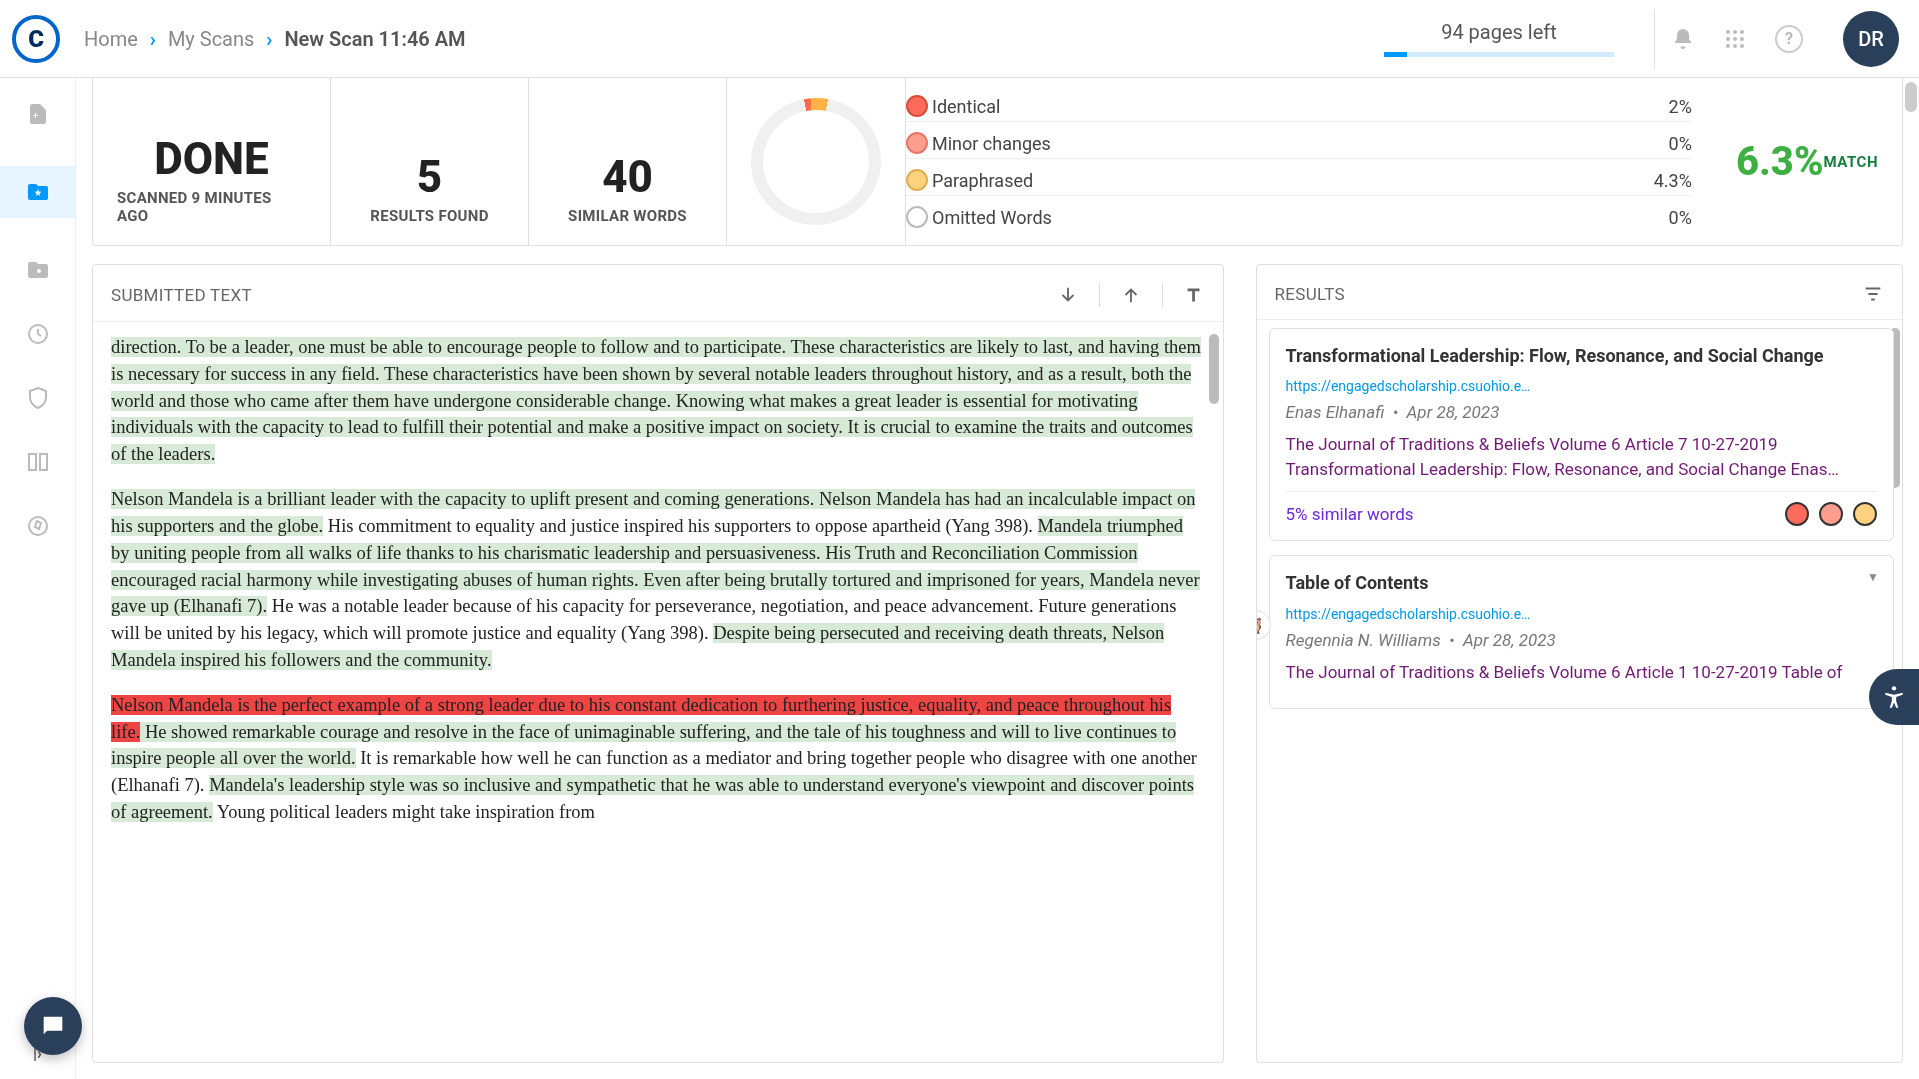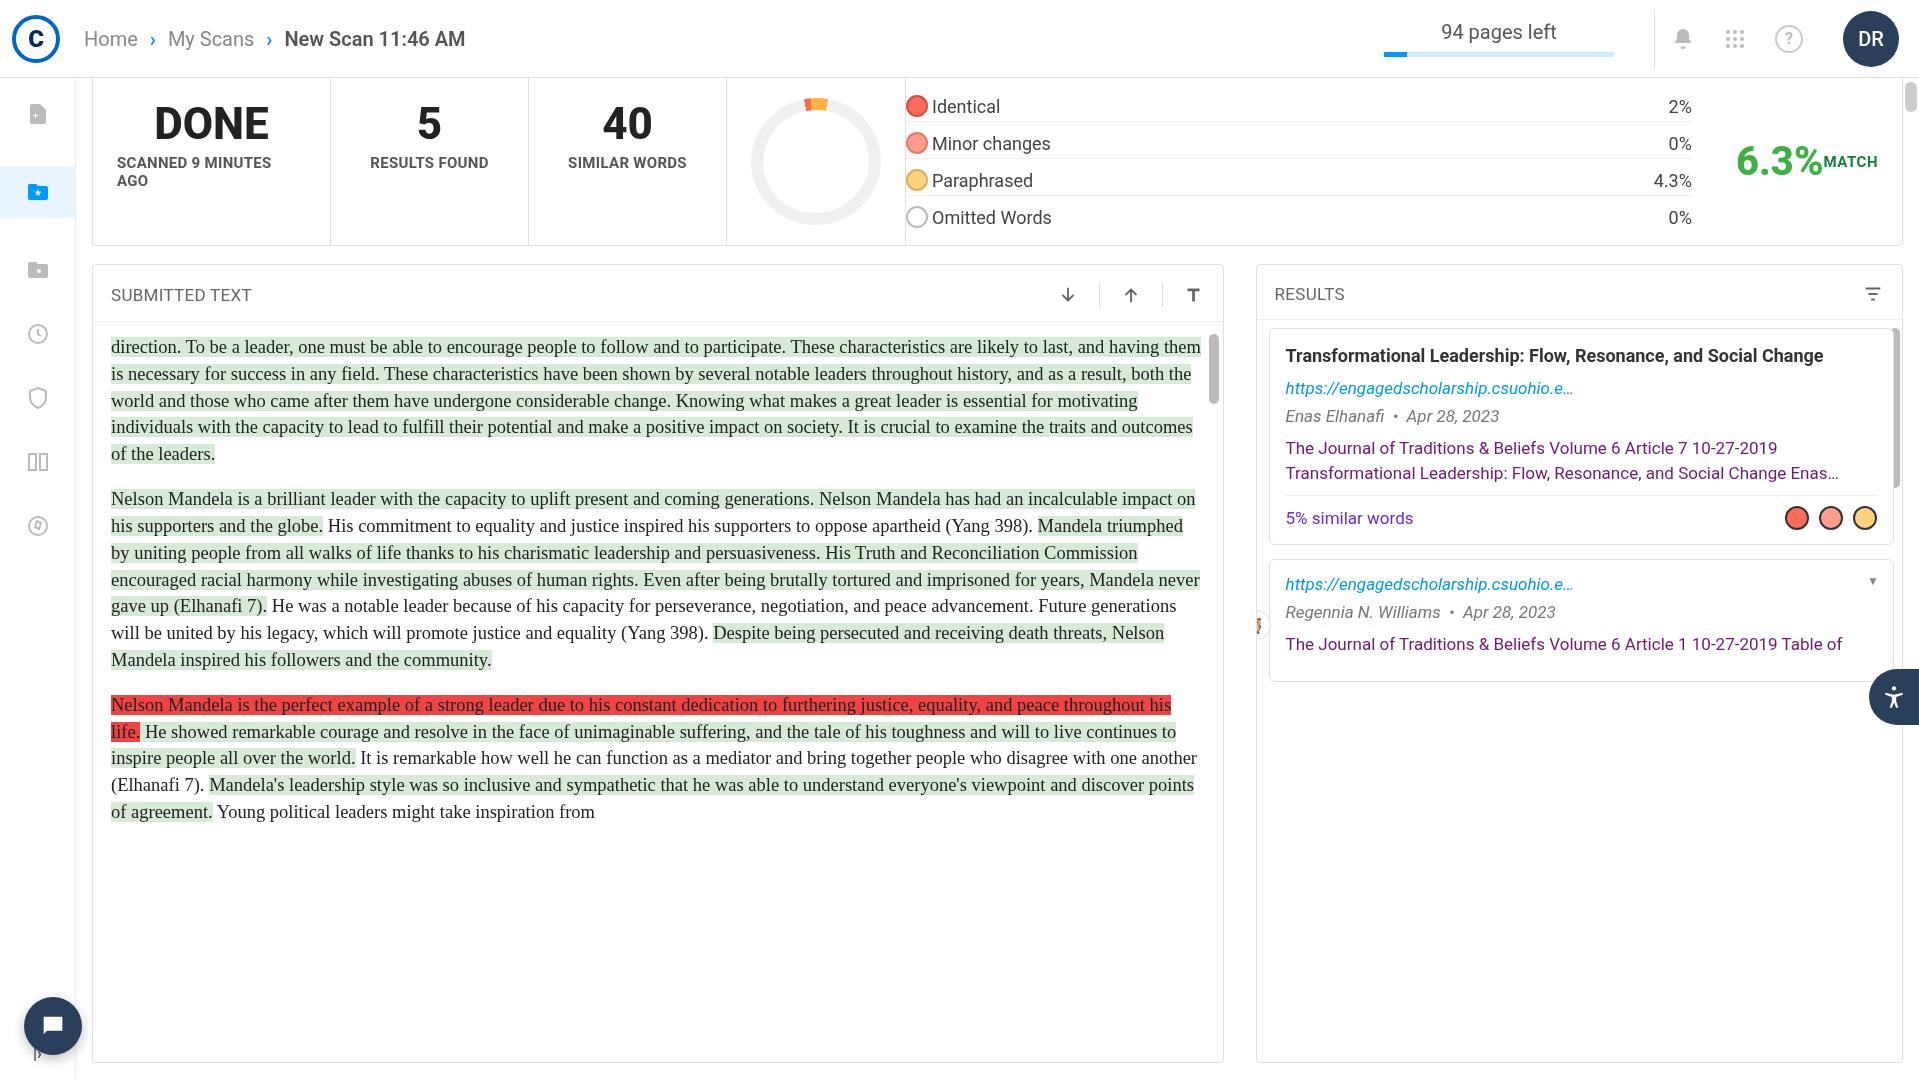--- a/index.html
+++ b/index.html
@@ -24,21 +24,21 @@
 .shell { display: flex; height: calc(100vh - 78px); }
 .sidebar { width: 76px; background: #fff; border-right: 1px solid #eee; display: flex; flex-direction: column; align-items: center; padding-top: 24px; gap: 40px; position: relative; }
 .side-icon { width: 24px; height: 24px; color: #bbb; display:flex; align-items:center; justify-content:center;}
 .side-icon.active { color: #0099ff; }
 .side-active-bg { background: #e8f4ff; width: 100%; display: flex; justify-content: center; padding: 14px 0; }
 .side-expand { position: absolute; bottom: 16px; color: #555; font-weight: bold; }
 
 .main { flex: 1; padding: 0 16px 16px 16px; overflow-y: auto; background: #fff; display: flex; flex-direction: column; }
 
 .stats-row { display: flex; border: 1px solid #e0e0e0; border-top: none; border-radius: 0 0 4px 4px; background: #fff; height: 168px; }
-.stat-cell { border-right: 1px solid #e0e0e0; display: flex; flex-direction: column; align-items: center; justify-content: flex-start; padding: 20px 24px; }
+.stat-cell { border-right: 1px solid #e0e0e0; display: flex; flex-direction: column; align-items: center; justify-content: flex-end; padding: 20px 24px; }
 .stat-cell:last-child { border-right: none; }
 .stat-big { font-size: 44px; font-weight: 800; color: #222; }
 .stat-sub { font-size: 15px; font-weight: 700; color: #555; letter-spacing: 0.3px; margin-top: 4px; }
 .pie-cell { flex: 0 0 160px; display: flex; align-items: center; justify-content: center; }
 .pie { width: 130px; height: 130px; border-radius: 50%; background: conic-gradient(#ff6b4a 0 6deg, #ffb347 6deg 22deg, #f0f0f0 22deg 360deg); transform: rotate(-11deg); position: relative; }
 .pie::after { content: ''; position: absolute; inset: 12px; border-radius: 50%; background: #fff; }
 .legend-cell { flex: 1; padding: 8px 20px 8px 0; display: flex; flex-direction: column; justify-content: center; gap: 6px; }
 .legend-row { display: flex; align-items: center; gap: 4px; padding: 4px 0; border-bottom: 1px solid #eee; }
 .legend-row:last-child { border-bottom: none; }
 .legend-dot { width: 22px; height: 22px; border-radius: 50%; border: 2px solid; }
@@ -64,21 +64,21 @@
 
 .text-body { flex: 1; overflow-y: auto; padding: 12px 18px; font-family: Georgia, serif; font-size: 18.5px; line-height: 1.45; color: #222; position: relative; }
 .text-body p { margin-bottom: 18px; }
 .hl-green { background: #d7ead7; }
 .hl-orange { background: #ef4444; }
 .text-scroll { position: absolute; right: 4px; top: 12px; width: 10px; height: 70px; background: #bbb; border-radius: 5px; }
 
 .results-body { flex: 1; overflow-y: auto; padding: 8px 8px 8px 12px; position: relative; }
 .result-card { border: 1px solid #e0e0e0; border-radius: 6px; padding: 14px 16px; margin-bottom: 14px; background: #fff; position: relative; }
 .result-title { font-size: 18px; font-weight: 700; color: #333; margin-bottom: 10px; line-height: 1.4; }
-.result-link { color: #0099e6; font-style: italic; font-size: 17px; white-space: nowrap; overflow: hidden; text-overflow: ellipsis; display: block; margin-bottom: 8px; }
+.result-link { color: #0099e6; font-size: 14px; white-space: nowrap; overflow: hidden; text-overflow: ellipsis; display: block; margin-bottom: 8px; }
 .result-meta { color: #777; font-style: italic; font-size: 17px; margin-bottom: 10px; }
 .result-desc { color: #701a75; font-size: 17px; line-height: 1.45; margin-bottom: 10px; }
 .result-foot { display: flex; align-items: center; border-top: 1px solid #eee; padding-top: 10px; }
 .result-sim { color: #6d28d9; font-size: 17px; flex: 1; }
 .result-dots { display: flex; gap: 10px; }
 .rdot { width: 24px; height: 24px; border-radius: 50%; border: 2px solid; }
 .chev-down { position: absolute; right: 14px; top: 14px; color: #888; font-size: 12px; }
 .owl { position: absolute; left: -16px; top: 290px; width: 30px; height: 30px; background: #fff; border: 1px solid #ddd; border-radius: 50%; display: flex; align-items: center; justify-content: center; font-size: 16px; z-index: 5; }
 .res-scroll { position: absolute; right: 2px; top: 8px; width: 10px; height: 160px; background: #bbb; border-radius: 5px; }
 
@@ -284,20 +284,21 @@
               <div class="result-dots">
                 <div class="rdot dot-identical"></div>
                 <div class="rdot dot-minor"></div>
                 <div class="rdot dot-para"></div>
               </div>
             </div>
           </div>
 
           <div class="result-card">
             <span class="chev-down">▼</span>
+            <div class="result-title">Table of Contents</div>
             <a class="result-link">https://engagedscholarship.csuohio.e…</a>
             <div class="result-meta"><span>Regennia N. Williams</span> &nbsp;•&nbsp; <span>Apr 28, 2023</span></div>
             <div class="result-desc">The Journal of Traditions &amp; Beliefs Volume 6 Article 1 10-27-2019 Table of</div>
           </div>
 
         </div>
       </div>
     </div>
 
   </div>

